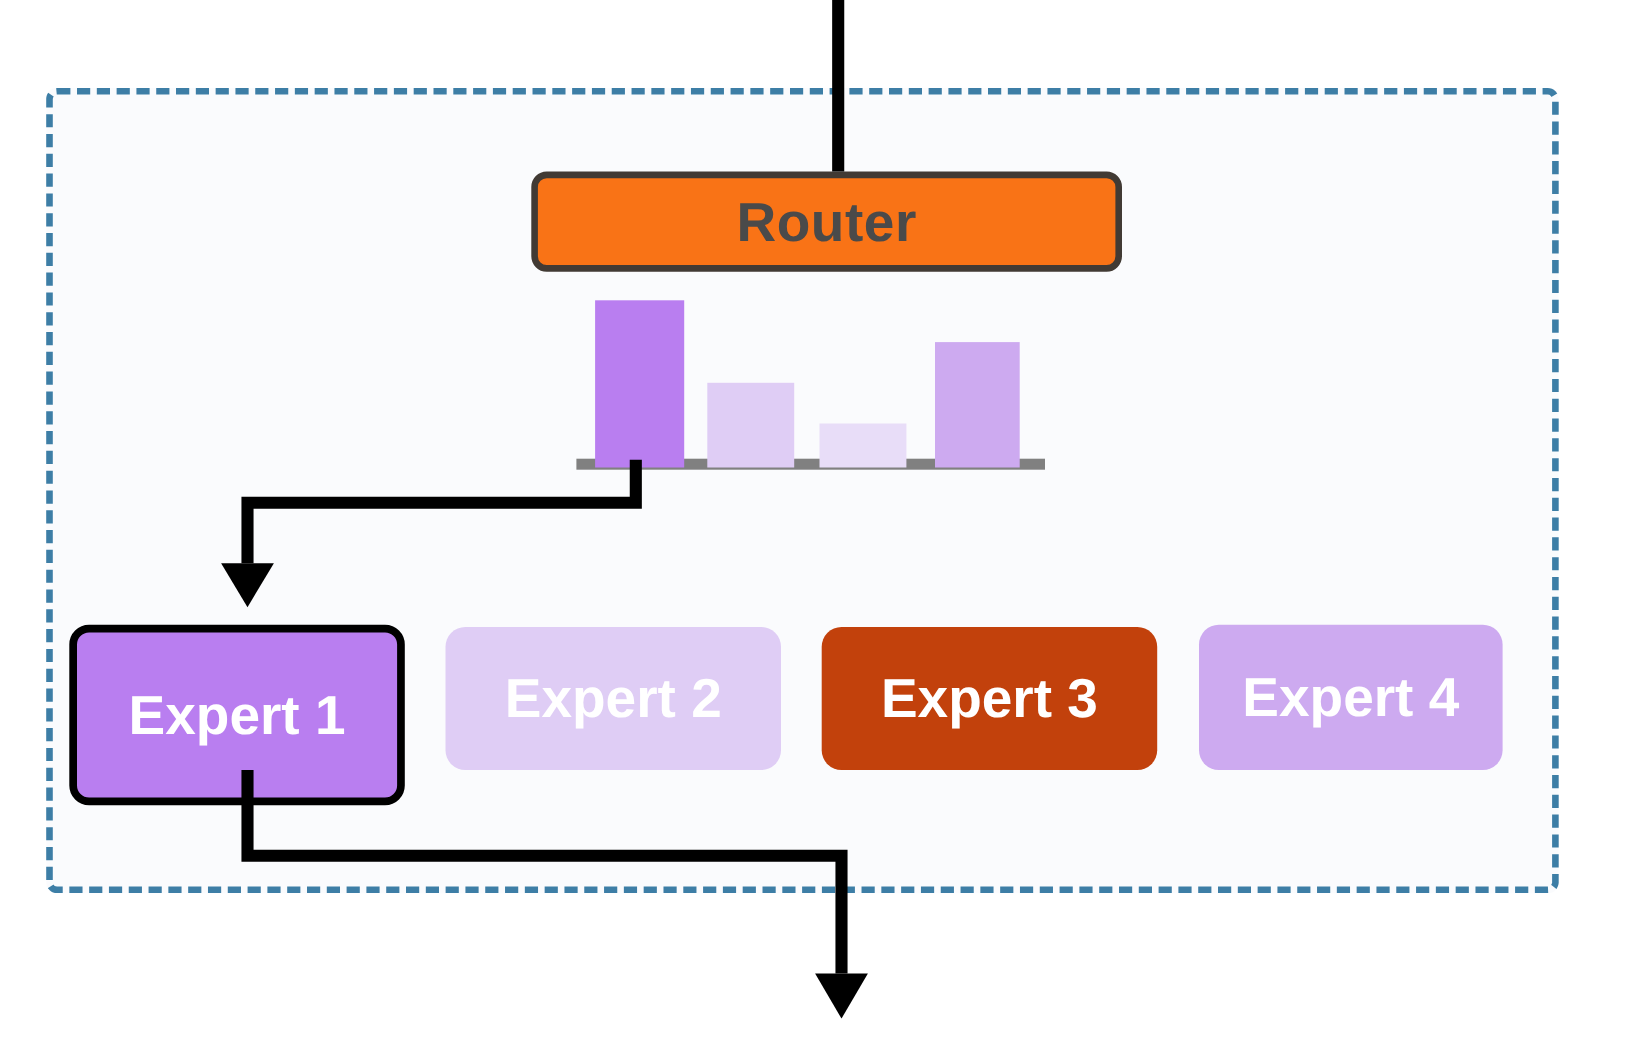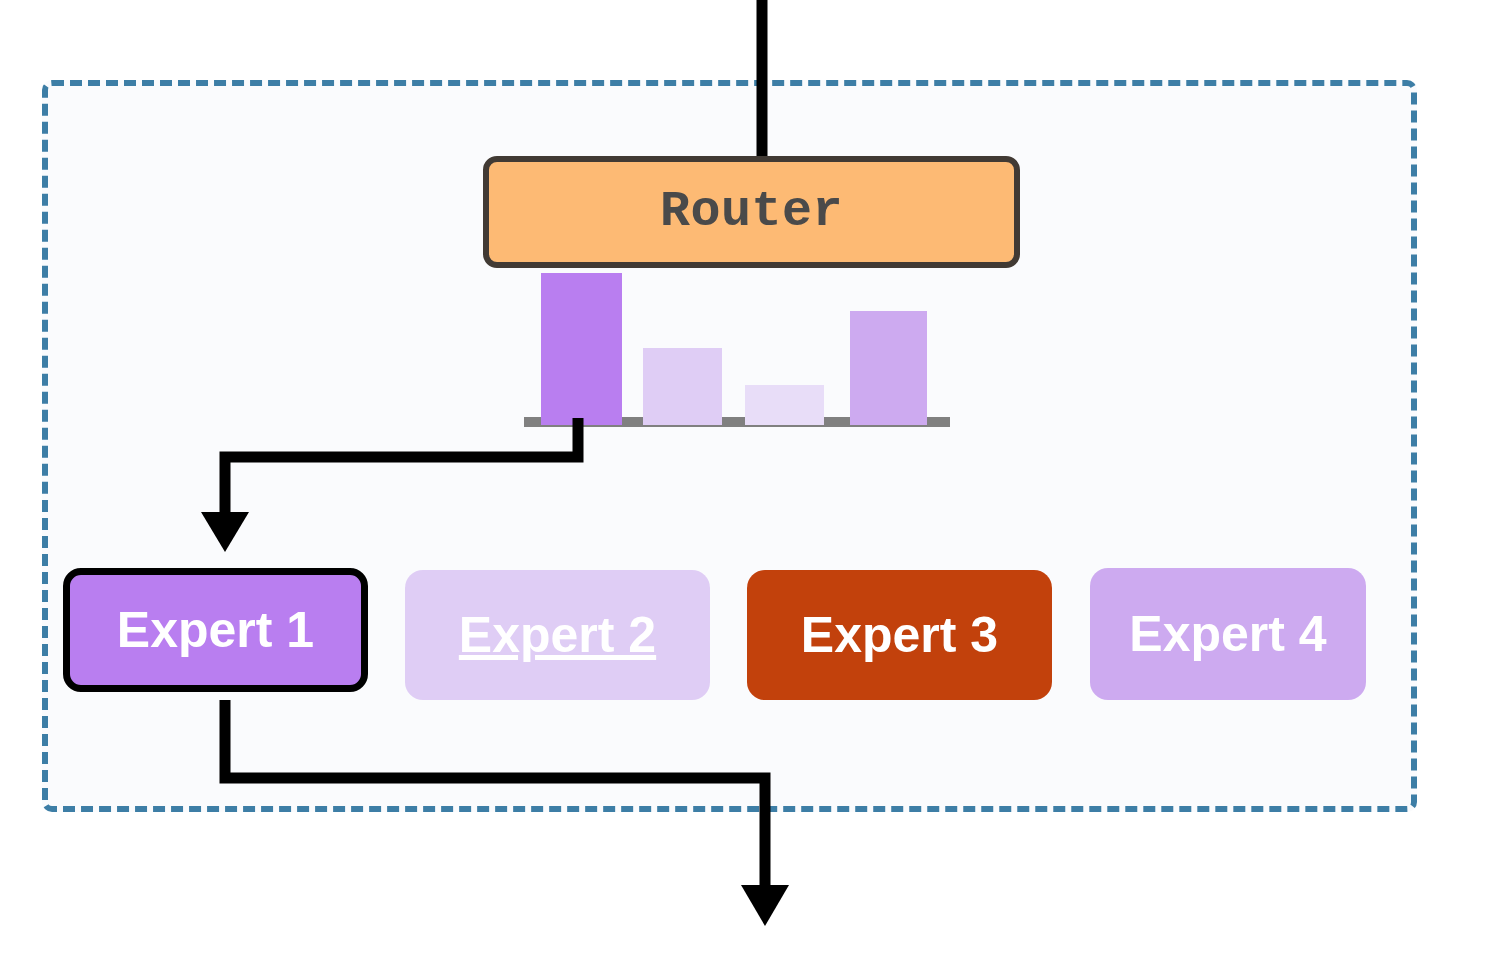--- a/index.html
+++ b/index.html
@@ -32,29 +32,28 @@
     box-sizing: border-box;
     background: #fafbfd;
     border: 6px dashed #3d7ea6;
     border-radius: 10px;
   }
   .router-box {
     position: absolute;
     left: 483px;
     top: 156px;
     width: 537px;
-    height: 112px;
+    height: 91px;
     box-sizing: border-box;
-    background: #fdba74;
+    background: #f97316;
     border: 6px solid #413a34;
     border-radius: 14px;
     display: flex;
     align-items: center;
     justify-content: center;
-    font-family: Liberation Mono, monospace;
   }
   .router-label {
     font-size: 50px;
     font-weight: bold;
     color: #4a4a4a;
     letter-spacing: 0.5px;
     line-height: 1;
   }
   .gate-chart {
     position: absolute;
@@ -111,24 +110,24 @@
     <div class="gate-baseline"></div>
     <div id="bars">
         <div class="gate-bar" style="left: 17px; width: 81px; height: 152px; background: rgb(185, 126, 240);"></div>
         <div class="gate-bar" style="left: 119px; width: 79px; height: 77px; background: rgb(223, 205, 245);"></div>
         <div class="gate-bar" style="left: 221px; width: 79px; height: 40px; background: rgb(232, 221, 248);"></div>
         <div class="gate-bar" style="left: 326px; width: 77px; height: 114px; background: rgb(205, 170, 240);"></div>
       </div>
   </div>
 
   <div class="expert-row" id="experts">
-      <div class="expert-box expert-selected" style="left: 63px; top: 568px; width: 305px; height: 124px; background: rgb(185, 126, 240);">
+      <div class="expert-box expert-selected" style="left: 63px; top: 568px; width: 305px; height: 164px; background: rgb(185, 126, 240);">
         <span>Expert 1</span>
       </div>
-      <div class="expert-box" style="left: 405px; top: 570px; width: 305px; height: 130px; background: rgb(223, 205, 245); text-decoration: underline;">
+      <div class="expert-box" style="left: 405px; top: 570px; width: 305px; height: 130px; background: rgb(223, 205, 245);">
         <span>Expert 2</span>
       </div>
       <div class="expert-box" style="left: 747px; top: 570px; width: 305px; height: 130px; background: #c2410c;">
         <span>Expert 3</span>
       </div>
       <div class="expert-box" style="left: 1090px; top: 568px; width: 276px; height: 132px; background: rgb(205, 170, 240);">
         <span>Expert 4</span>
       </div>
     </div>
 

